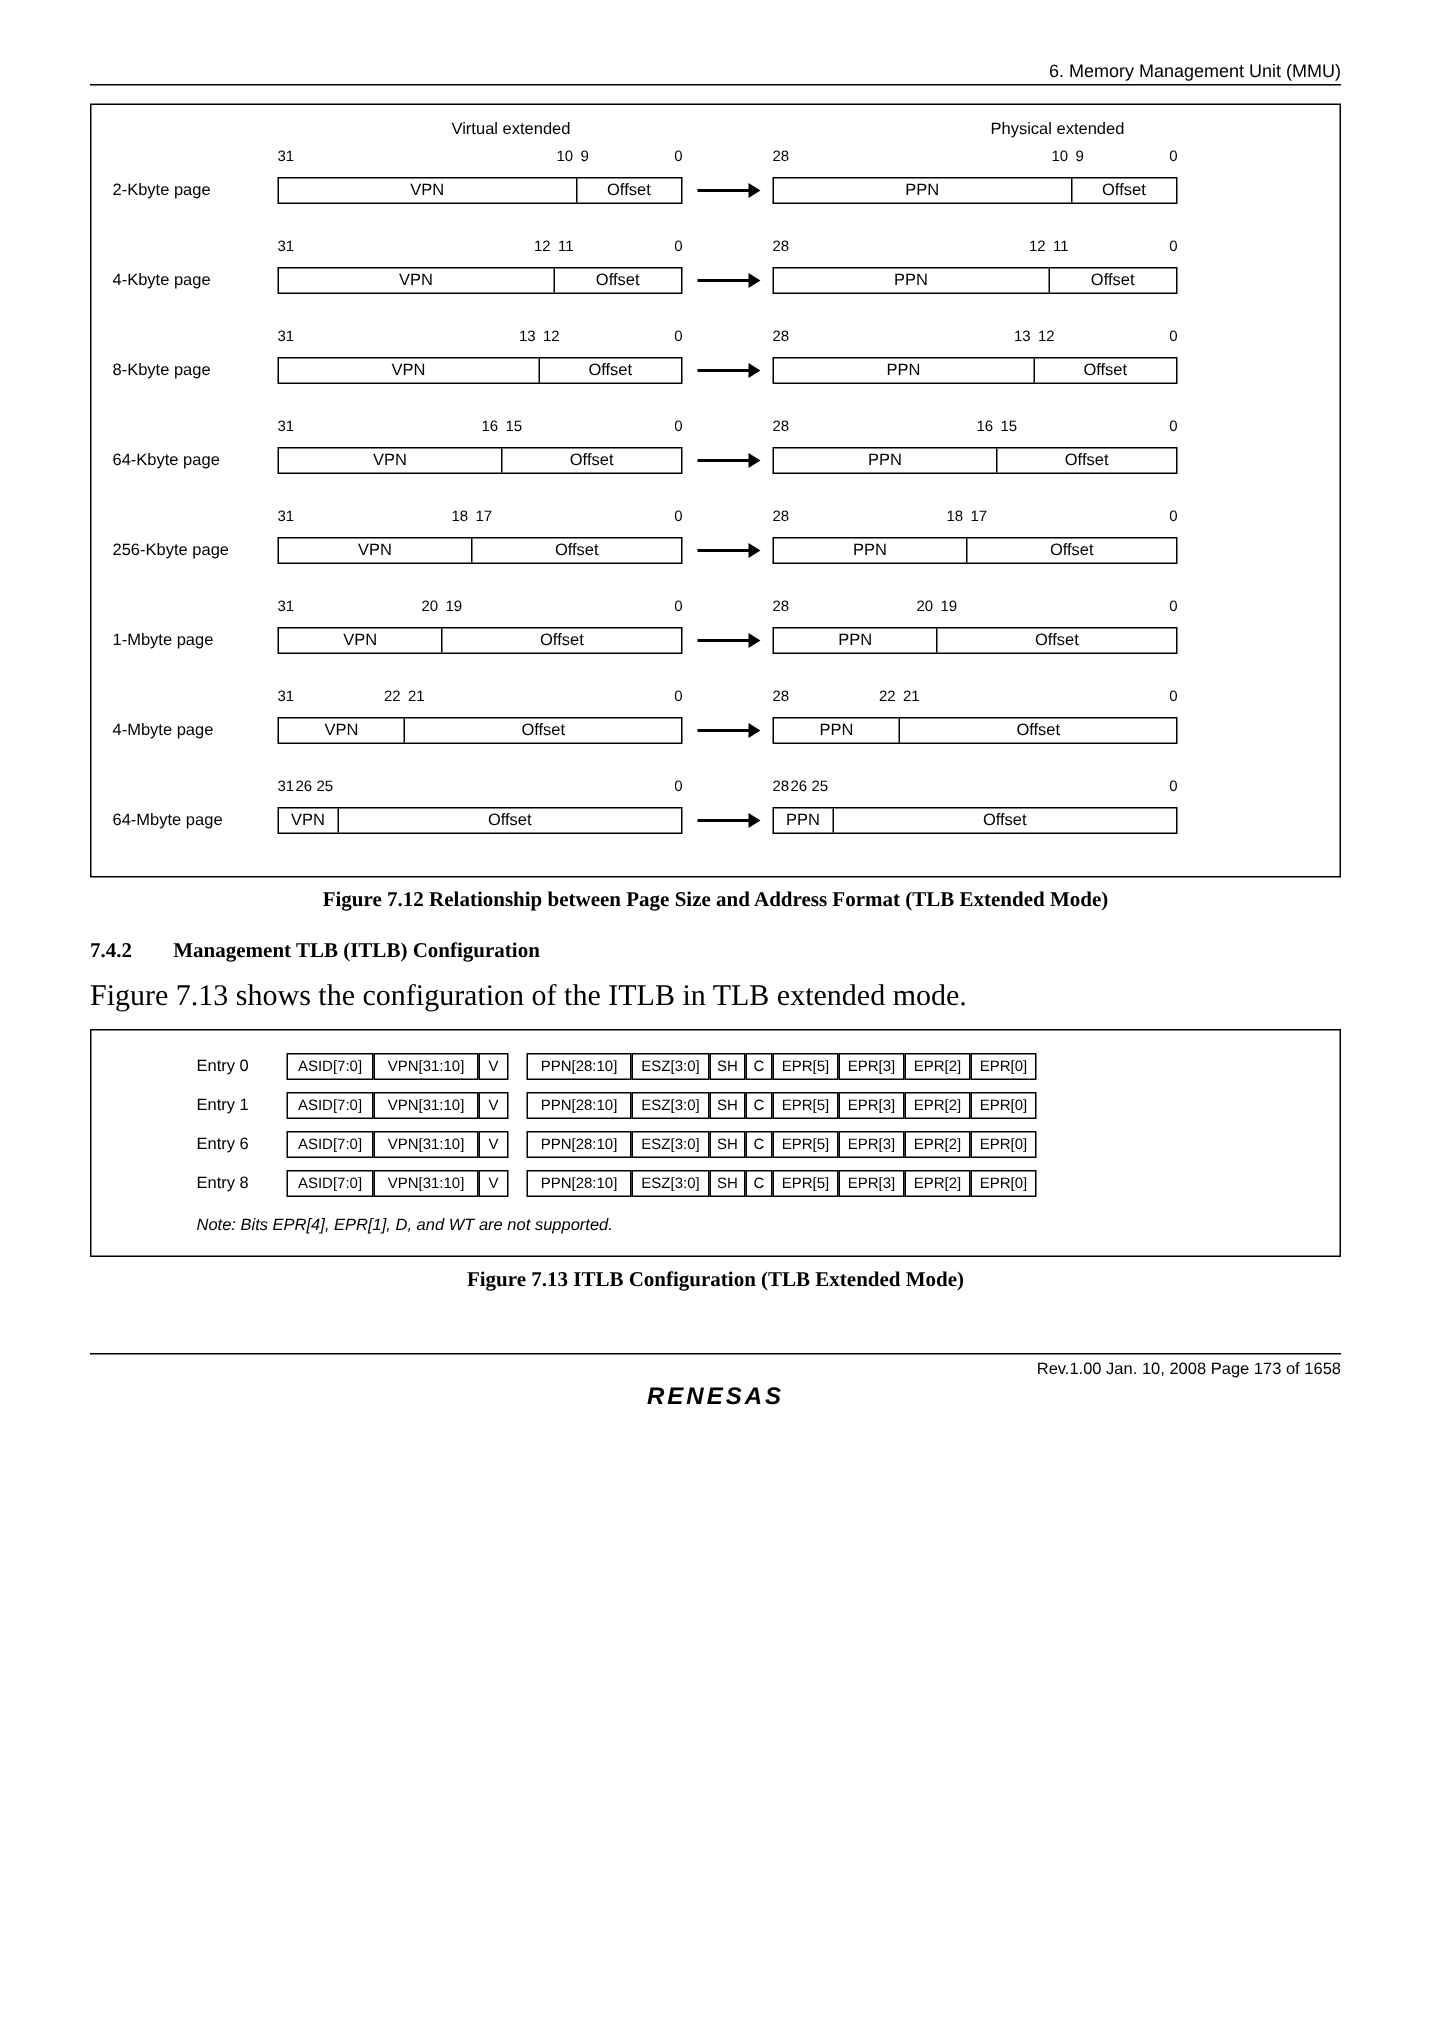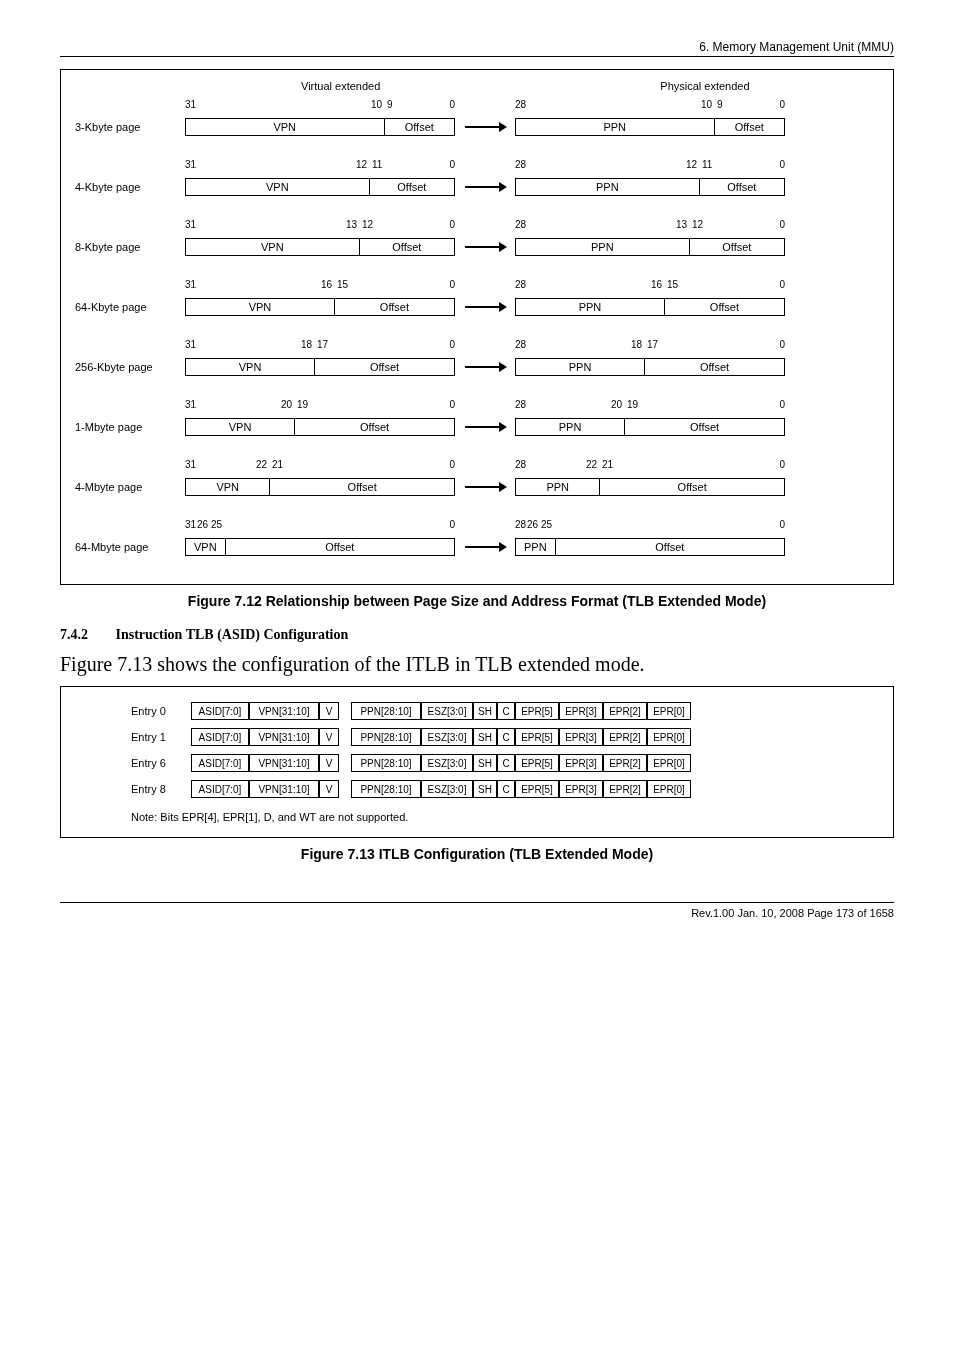--- a/index.html
+++ b/index.html
@@ -79,21 +79,21 @@
   }
   .arrow-head {
     position: absolute;
     right: 8px;
     width: 0; height: 0;
     border-top: 5px solid transparent;
     border-bottom: 5px solid transparent;
     border-left: 8px solid black;
   }
   .caption {
-    font-family: Liberation Sans, sans-serif;
+    font-family: Liberation Serif, serif;
     font-weight: bold;
     text-align: center;
     font-size: 14px;
     margin: 8px 0 18px 0;
   }
   .section-head {
     font-family: "Times New Roman", serif;
     font-weight: bold;
     font-size: 14px;
     margin-bottom: 10px;
@@ -127,20 +127,21 @@
     display: flex;
     align-items: center;
     justify-content: center;
     box-sizing: border-box;
     font-size: 10px;
   }
   .gap2 { width: 12px; }
   .note {
     font-size: 11px;
     margin-top: 12px;
+    font-style: italic;
   }
   .footer-block {
     margin-top: 40px;
     border-top: 1px solid black;
     padding-top: 4px;
     font-family: Arial, Helvetica, sans-serif;
     font-size: 11px;
   }
   .footer-right { text-align: right; }
   .renesas {
@@ -177,21 +178,21 @@
           <div style="width: 60px;"></div>
           <div class="bitnums" style="width: 270px; position: relative;">
             <span style="position: absolute; left: 0px;">28</span>
             <span style="position: absolute; left: 172px;"></span>
             <span style="position: absolute; left: 186px;">10</span>
             <span style="position: absolute; left: 202px;">9</span>
             <span style="position: absolute; right: 0px;">0</span>
           </div>
         </div>
         <div class="row">
-          <div class="page-label">3-Kbyte page</div>
+          <div class="page-label">2-Kbyte page</div>
           <div class="addr-box" style="width: 270px;">
             <div class="cell" style="width: 200px;">VPN</div>
             <div class="cell" style="width: 70px;">Offset</div>
           </div>
           <div class="arrow-wrap">
             <div class="arrow-line"></div>
             <div class="arrow-head"></div>
           </div>
           <div class="addr-box" style="width: 270px;">
             <div class="cell" style="width: 200px;">PPN</div>
@@ -444,21 +445,21 @@
           </div>
         </div>
       </div>
     </div>
 </div>
 
 <div class="caption">Figure 7.12   Relationship between Page Size and Address Format (TLB Extended Mode)</div>
 
 <div class="section-head">
   <span class="section-num">7.4.2</span>
-  <span>Instruction TLB (ASID) Configuration</span>
+  <span>Management TLB (ITLB) Configuration</span>
 </div>
 
 <div class="body-text">Figure 7.13 shows the configuration of the ITLB in TLB extended mode.</div>
 
 <div class="itlb-box">
   <div id="itlb-rows">
       <div class="itlb-row">
         <div class="entry-label">Entry 0</div>
         <div class="itlb-cell" style="width: 58px;">ASID[7:0]</div>
         <div class="itlb-cell" style="width: 70px;">VPN[31:10]</div>
@@ -519,13 +520,14 @@
         <div class="itlb-cell" style="width: 44px;">EPR[0]</div>
       </div>
     </div>
   <div class="note">Note:  Bits EPR[4], EPR[1], D, and WT are not supported.</div>
 </div>
 
 <div class="caption">Figure 7.13   ITLB Configuration (TLB Extended Mode)</div>
 
 <div class="footer-block">
   <div class="footer-right">Rev.1.00  Jan. 10, 2008  Page 173 of 1658</div>
+  <div class="renesas">RENESAS</div>
 </div>
 
 </body></html>

